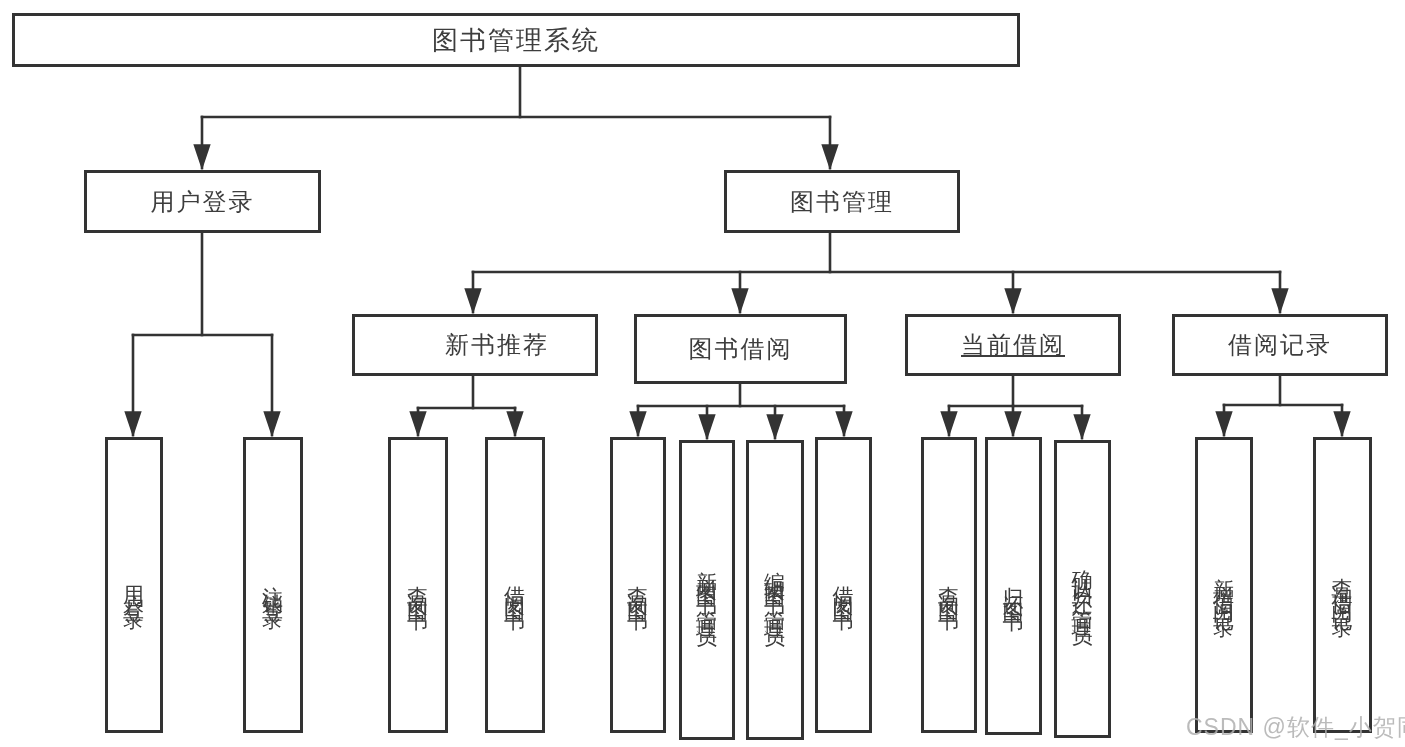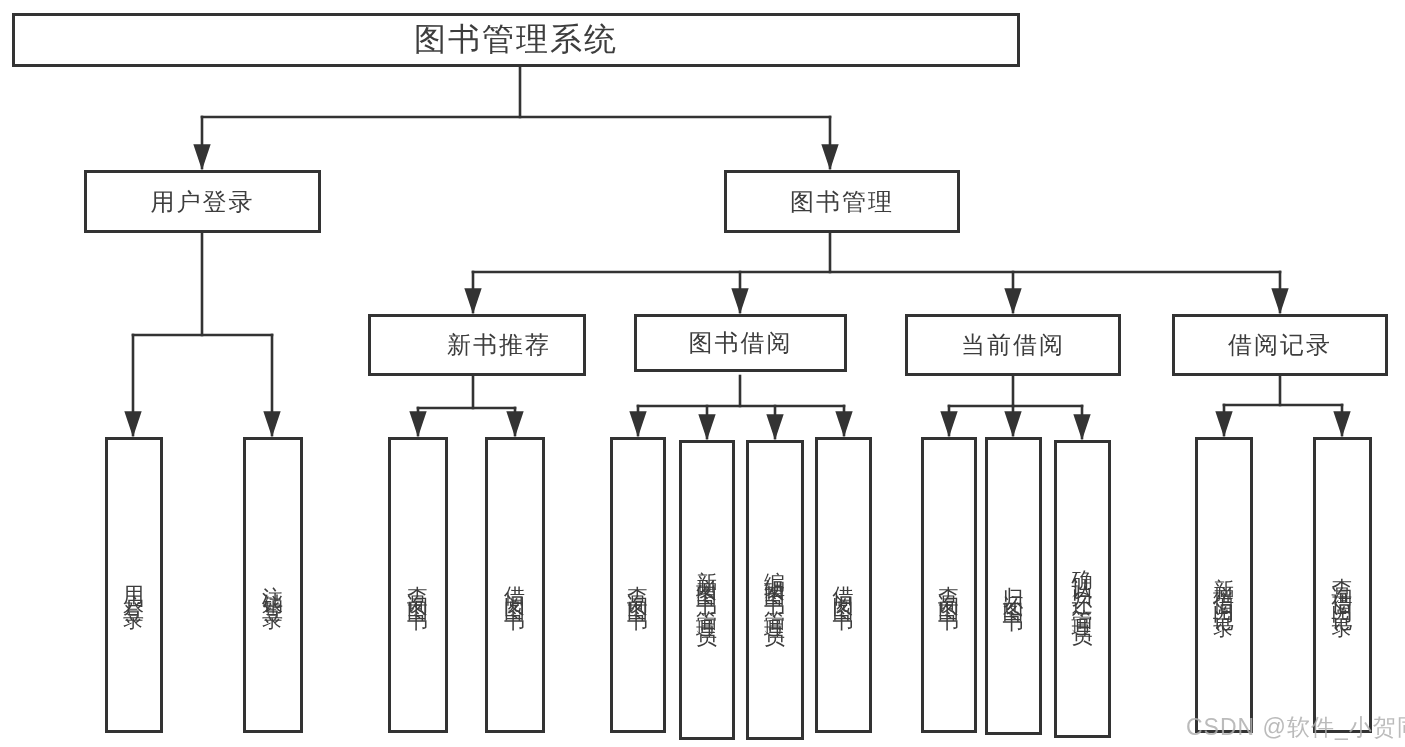--- a/index.html
+++ b/index.html
@@ -33,21 +33,21 @@
     align-items: center;
     justify-content: center;
     z-index: 2;
   }
   .hnode {
     font-size: 24px;
     letter-spacing: 2px;
     white-space: nowrap;
   }
   .hnode.root {
-    font-size: 32px;
+    font-size: 26px;
     font-family: Liberation Serif, serif;
   }
   .vnode {
     writing-mode: vertical-rl;
     text-orientation: mixed;
     font-size: 21px;
     letter-spacing: 8px;
     line-height: 1;
   }
   .watermark {
@@ -135,27 +135,27 @@
     <span>图书管理系统</span>
   </div>
 
   <div class="node hnode" style="left:84px; top:170px; width:237px; height:63px;">
     <span>用户登录</span>
   </div>
   <div class="node hnode" style="left:712px; top:170px; width:236px; height:63px;margin-left:12px;">
     <span>图书管理</span>
   </div>
 
-  <div class="node hnode" style="left:368px; top:314px; width:218px; height:62px;padding-left:44px;">
+  <div class="node hnode" style="left:352px; top:314px; width:246px; height:62px;padding-left:44px;">
     <span>新书推荐</span>
   </div>
-  <div class="node hnode" style="left:634px; top:314px; width:213px; height:58px;">
+  <div class="node hnode" style="left:634px; top:314px; width:213px; height:70px;">
     <span>图书借阅</span>
   </div>
-  <div class="node hnode" style="left:905px; top:314px; width:216px; height:62px;">
+  <div class="node hnode" style="left:905px; top:314px; width:216px; height:62px;text-decoration:underline;">
     <span>当前借阅</span>
   </div>
   <div class="node hnode" style="left:1172px; top:314px; width:216px; height:62px;">
     <span>借阅记录</span>
   </div>
 
   <div class="node vnode" style="left:105px; top:437px; width:58px; height:296px;">
     <span>用户登录</span>
   </div>
   <div class="node vnode" style="left:243px; top:437px; width:60px; height:296px;">

